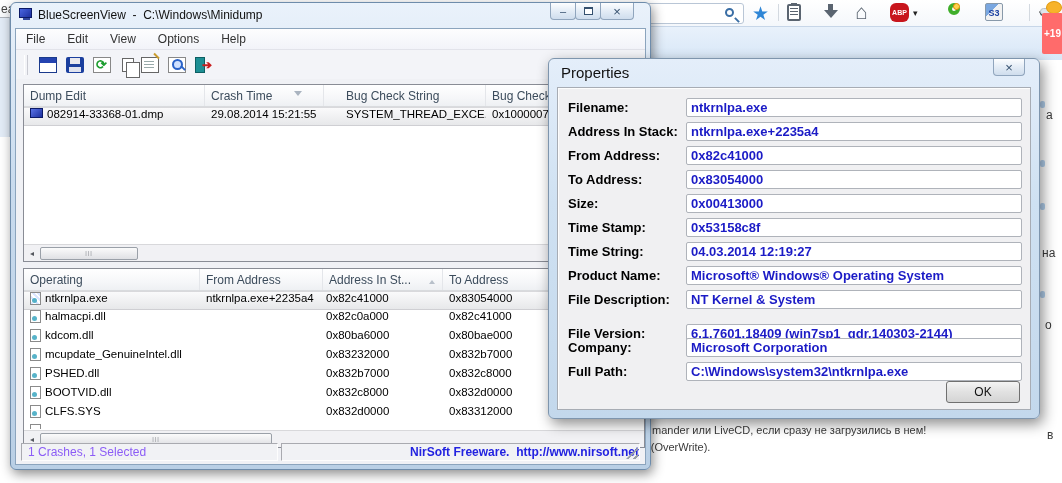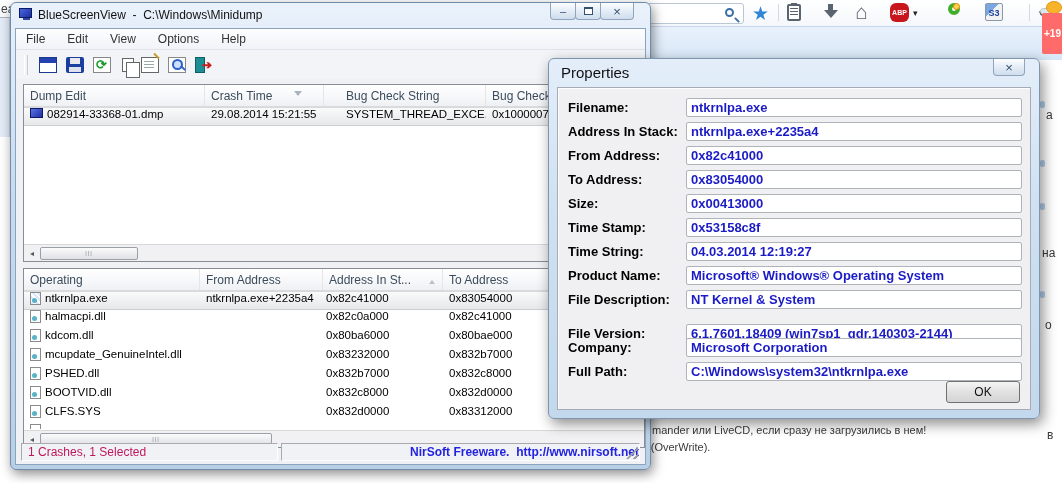--- a/index.html
+++ b/index.html
@@ -97,21 +97,21 @@
   .mod-icon { width:11px; height:13px; background:#fff; border:1px solid #8a8a8a; flex:none; position:relative; }
   .mod-icon::after { content:""; position:absolute; left:1px; bottom:1px; width:5px; height:5px; background:#3aa6c0; border-radius:50%; opacity:.85; }
   .mod-icon.sel { background:repeating-linear-gradient(45deg,#dbe6ff 0 2px,#ffffff 2px 4px); }
   .hscroll { position:absolute; left:0; right:0; bottom:0; height:17px; background:#f1f1f4; border-top:1px solid #d8d8db; display:flex; align-items:center; }
   .sb-btn { width:16px; height:100%; font-size:8px; color:#55585e; display:flex; align-items:center; justify-content:center; }
   .sb-thumb { height:13px; background:linear-gradient(#fbfbfb,#dfe0e4); border:1px solid #9aa0a8; border-radius:2px; display:flex; align-items:center; justify-content:center; font-size:6px; letter-spacing:1px; color:#85888e; }
   #upper-thumb { width:98px; } #lower-thumb { width:232px; }
 
   #statusbar { left:5px; right:5px; bottom:3px; height:18px; display:flex; gap:3px; font-size:12px; }
   .sb-panel { border:1px solid; border-color:#a9aab0 #fdfdfd #fdfdfd #a9aab0; background:#f1f2f5; display:flex; align-items:center; padding-left:6px; }
-  #status-left { width:290px; color:#be185d; }
+  #status-left { width:290px; color:#8b5cf6; }
   #status-right { flex:1; color:#2222e0; font-weight:bold; white-space:pre; padding-left:128px; position:relative; }
   .grip { position:absolute; right:1px; bottom:1px; width:12px; height:12px;
           background:repeating-linear-gradient(135deg,transparent 0 3px,#9aa0a8 3px 5px); clip-path:polygon(100% 0,100% 100%,0 100%); }
 
   
   #dlg { left:548px; top:58px; width:492px; height:361px; border-radius:6px; border:1px solid #7e95ad;
          background:linear-gradient(180deg,#e4eefa,#cfe1f2 40%,#c3d8ec); box-shadow:3px 5px 14px rgba(0,0,0,.45); z-index:20; }
   #dlg-title { left:12px; top:5px; font-size:15px; color:#111; }
   #dlg-close { right:14px; top:0; width:32px; height:17px; border:1px solid #90a5bd; border-top:none; border-radius:0 0 4px 4px;
                background:linear-gradient(#fdfeff,#e6eef7 45%,#cfdded); color:#35506e; font-size:13px; display:flex; align-items:center; justify-content:center; }

